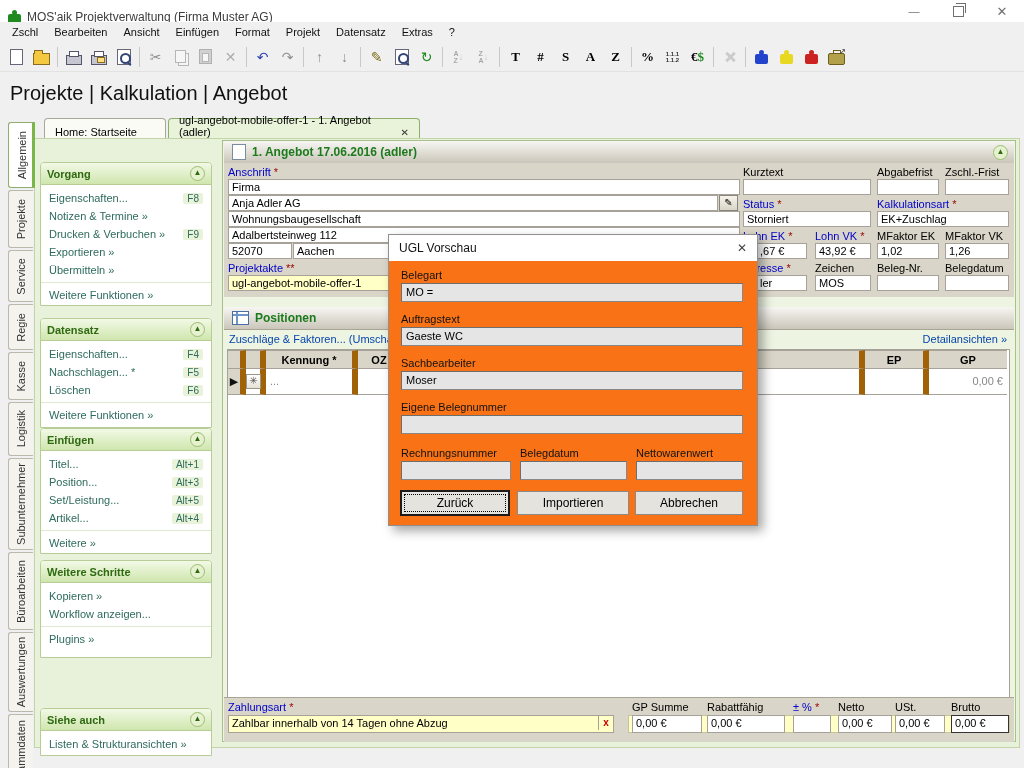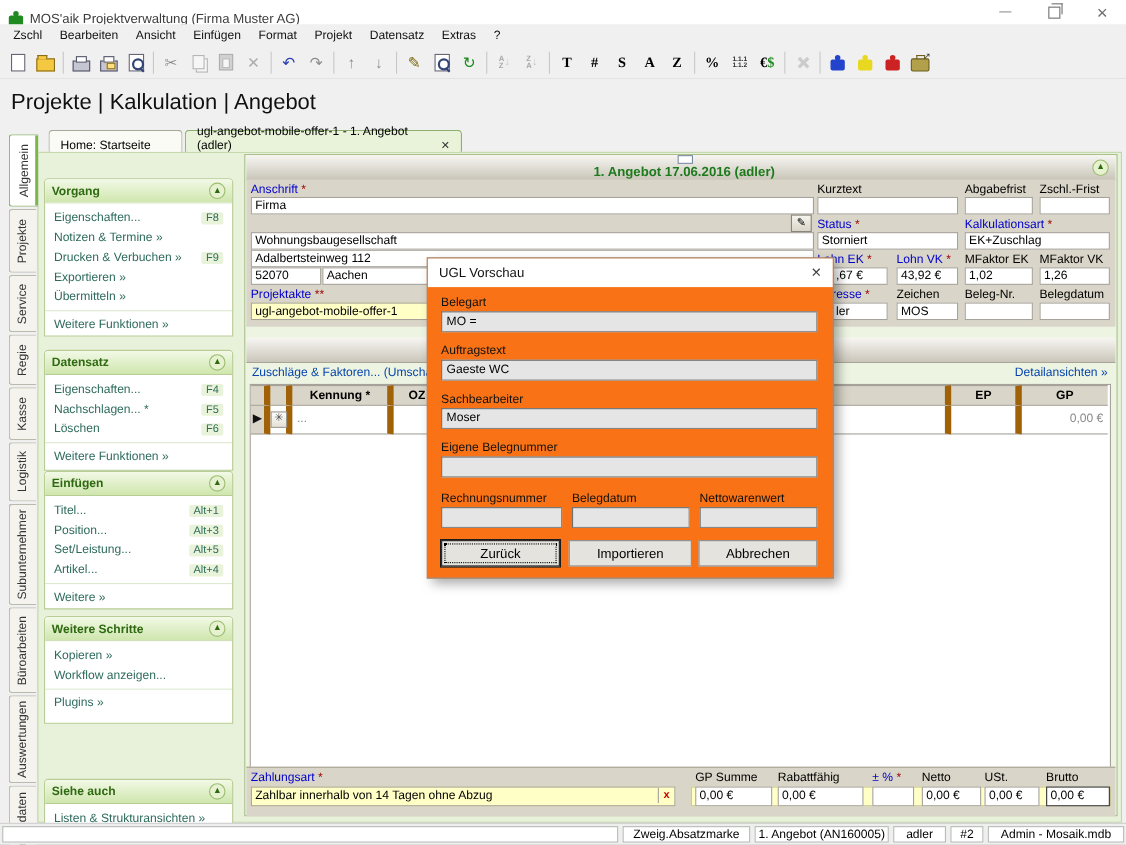--- a/index.html
+++ b/index.html
@@ -63,21 +63,21 @@
   .panel{position:absolute;left:40px;width:172px;background:#fff;border:1px solid #b8cd96;border-radius:4px 4px 0 0;box-sizing:border-box;margin-top:20px;}
   .phead{height:21px;background:linear-gradient(#f2f9e6,#cfe6ad);border-bottom:1px solid #b8cd96;border-radius:3px 3px 0 0;display:flex;align-items:center;justify-content:space-between;padding:0 6px;}
   .ptitle{font-weight:bold;color:#2f6a12;font-size:11px;}
   .pcol{width:13px;height:13px;border-radius:50%;background:#e6f2cf;border:1px solid #9dbd74;color:#2f6a12;font-size:8px;line-height:12px;text-align:center;}
   .pitem{display:flex;justify-content:space-between;align-items:center;padding:1px 8px;height:16px;color:#2e6b5c;}
   .pkey{background:#e9f3d9;padding:0 4px;border-radius:2px;font-size:10px;color:#2e6b5c;}
   .psep{height:1px;background:#dcead0;margin:3px 0;}
   .pbody{padding:4px 0;}
   
   .mainpanel{position:absolute;left:222px;top:24px;width:794px;height:602px;background:#edf4e2;border:1px solid #a9c08d;box-sizing:border-box;}
-  .hdrbar{position:absolute;left:1px;width:790px;height:22px;background:linear-gradient(#f7f6f2,#cac6ba);border-bottom:1px solid #a9a596;display:flex;align-items:center;flex-direction:column;}
+  .hdrbar{position:absolute;left:1px;width:790px;height:22px;background:linear-gradient(#f7f6f2,#cac6ba);border-bottom:1px solid #a9a596;display:flex;align-items:center;}
   .hdrbar .htitle{color:#1d7a1d;font-weight:bold;font-size:12px;margin-left:6px;}
   .hicon-page{width:12px;height:14px;background:#fff;border:1px solid #7a8ba0;margin-left:8px;}
   .hicon-table{width:15px;height:12px;background:#fff;border:1px solid #4a6fa5;margin-left:8px;position:relative;}
   .hicon-table::before{content:"";position:absolute;left:0;top:2px;right:0;height:2px;background:#6f94c9;}
   .hicon-table::after{content:"";position:absolute;left:3px;top:0;bottom:0;width:2px;background:#6f94c9;}
   .formbg{position:absolute;left:1px;width:790px;background:#d9d5c8;}
   .lbl{position:absolute;font-weight:normal;font-size:11px;color:#000;white-space:nowrap;}
   .lbl.blue{color:#0000cc;}
   .req{color:#990000;}
   .fld{position:absolute;background:#fff;border:1px solid #a6a29a;font-size:11px;padding:1px 3px;white-space:nowrap;overflow:hidden;box-sizing:border-box;height:16px;}
@@ -425,20 +425,21 @@
       <div class="hdrbar" style="top:0">
         <span class="hicon-page"></span>
         <span class="htitle">1. Angebot 17.06.2016 (adler)</span>
         <span class="pcol" style="position:absolute;right:6px;top:4px">▲</span>
       </div>
 
       <div class="formbg" style="top:22px;height:134px"></div>
 
       <div class="lbl blue" style="left:5px;top:25px"><span>Anschrift</span> <span class="req">*</span></div>
       <div class="fld" style="left:5px;top:38px;width:512px">Firma</div>
+      <div class="fld" style="left:5px;top:54px;width:490px">Anja Adler AG</div>
       <div class="assignbtn" style="left:496px;top:54px">✎</div>
       <div class="fld" style="left:5px;top:70px;width:512px">Wohnungsbaugesellschaft</div>
       <div class="fld" style="left:5px;top:86px;width:512px">Adalbertsteinweg 112</div>
       <div class="fld" style="left:5px;top:102px;width:64px">52070</div>
       <div class="fld" style="left:70px;top:102px;width:447px">Aachen</div>
       <div class="lbl blue" style="left:5px;top:121px"><span>Projektakte</span> <span class="req">**</span></div>
       <div class="fld yellow" style="left:5px;top:134px;width:512px">ugl-angebot-mobile-offer-1</div>
 
       <div class="lbl" style="left:520px;top:25px">Kurztext</div>
       <div class="fld" style="left:520px;top:38px;width:128px"></div>
@@ -511,28 +512,20 @@
       <div class="fld" style="left:570px;top:574px;width:38px;height:18px"></div>
       <div class="lbl" style="left:615px;top:560px">Netto</div>
       <div class="fld" style="left:615px;top:574px;width:54px;height:18px">0,00 €</div>
       <div class="lbl" style="left:672px;top:560px">USt.</div>
       <div class="fld" style="left:672px;top:574px;width:50px;height:18px">0,00 €</div>
       <div class="lbl" style="left:728px;top:560px">Brutto</div>
       <div class="fld" style="left:728px;top:574px;width:58px;height:18px;border-color:#333">0,00 €</div>
     </div>
   </div>
 
-  <div class="abs statusbar">
-    <div class="scell" style="left:2px;width:560px"></div>
-    <div class="scell" style="left:566px;width:116px">Zweig.Absatzmarke</div>
-    <div class="scell" style="left:686px;width:122px">1. Angebot (AN160005)</div>
-    <div class="scell" style="left:812px;width:48px">adler</div>
-    <div class="scell" style="left:864px;width:30px">#2</div>
-    <div class="scell" style="left:898px;width:124px">Admin - Mosaik.mdb</div>
-  </div>
 
   <div class="dialog">
     <div class="dtitle">
         <span>UGL Vorschau</span>
       </div>
     <div class="dclose">✕</div>
 
     <div class="dlbl" style="left:12px;top:34px">Belegart</div>
     <div class="dfld" style="left:12px;top:48px;width:342px">MO =</div>
 

